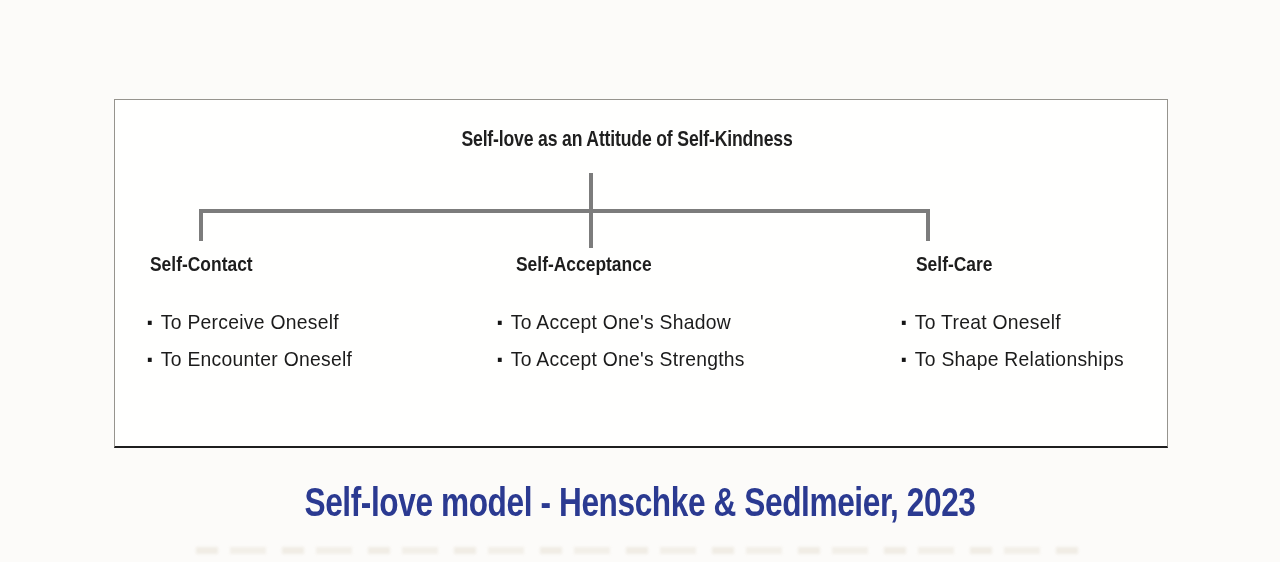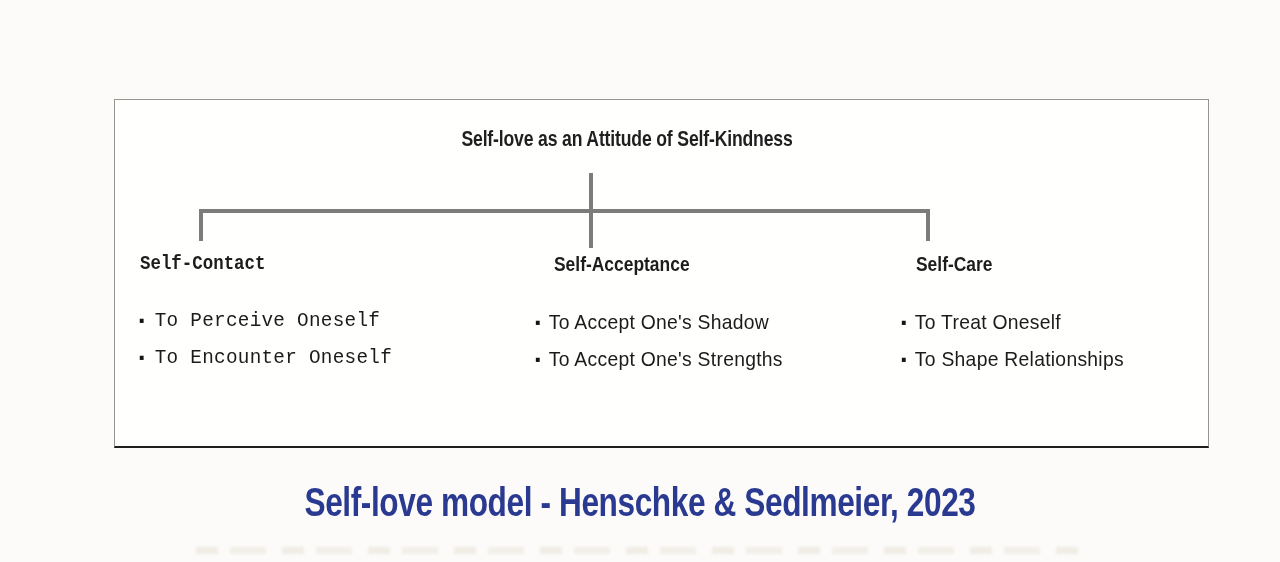--- a/index.html
+++ b/index.html
@@ -11,42 +11,41 @@
   }
   .canvas { position: relative; width: 1280px; height: 562px; }
 
   
   .box {
     position: absolute; left: 114px; top: 99px;
     width: 1052px; height: 346px;
     background: #fffffe;
     border: 1px solid #96948e;
     border-bottom: 2px solid #1e1e1e;
-    padding-left: 41px;
   }
 
   .diagram-title {
     position: absolute; top: 26px; left: 512px;
     transform: translateX(-50%) scaleX(0.80);
     white-space: nowrap;
     font-size: 22px; font-weight: 700; color: #1f1f1f;
     letter-spacing: -0.2px;
   }
 
   
   .line { position: absolute; background: var(--line, #7c7c7c); }
   .stem      { left: 474px; top: 73px;  width: 4px;   height: 75px; }
   .hbar      { left: 84px;  top: 109px; width: 731px; height: 4px;  }
   .tick-left { left: 84px;  top: 109px; width: 4px;   height: 32px; }
   .tick-right{ left: 811px; top: 109px; width: 4px;   height: 32px; }
 
   
   .col { position: absolute; top: 152px; }
-  .col-1 { left: 22px; font-family: Liberation Mono, monospace;  }
-  .col-2 { left: 420px; }
+  .col-1 { left: 32px;  }
+  .col-2 { left: 382px; }
   .col-3 { left: 786px; }
   .col-title {
     display: inline-block;
     font-size: 20.5px; font-weight: 700; color: #1d1d1d;
     transform: scaleX(0.85); transform-origin: left center;
     white-space: nowrap;
     margin-bottom: 0;
   }
   .col-1 .col-title { margin-left: 3px; }
   .col-2 .col-title { margin-left: 19px; }

